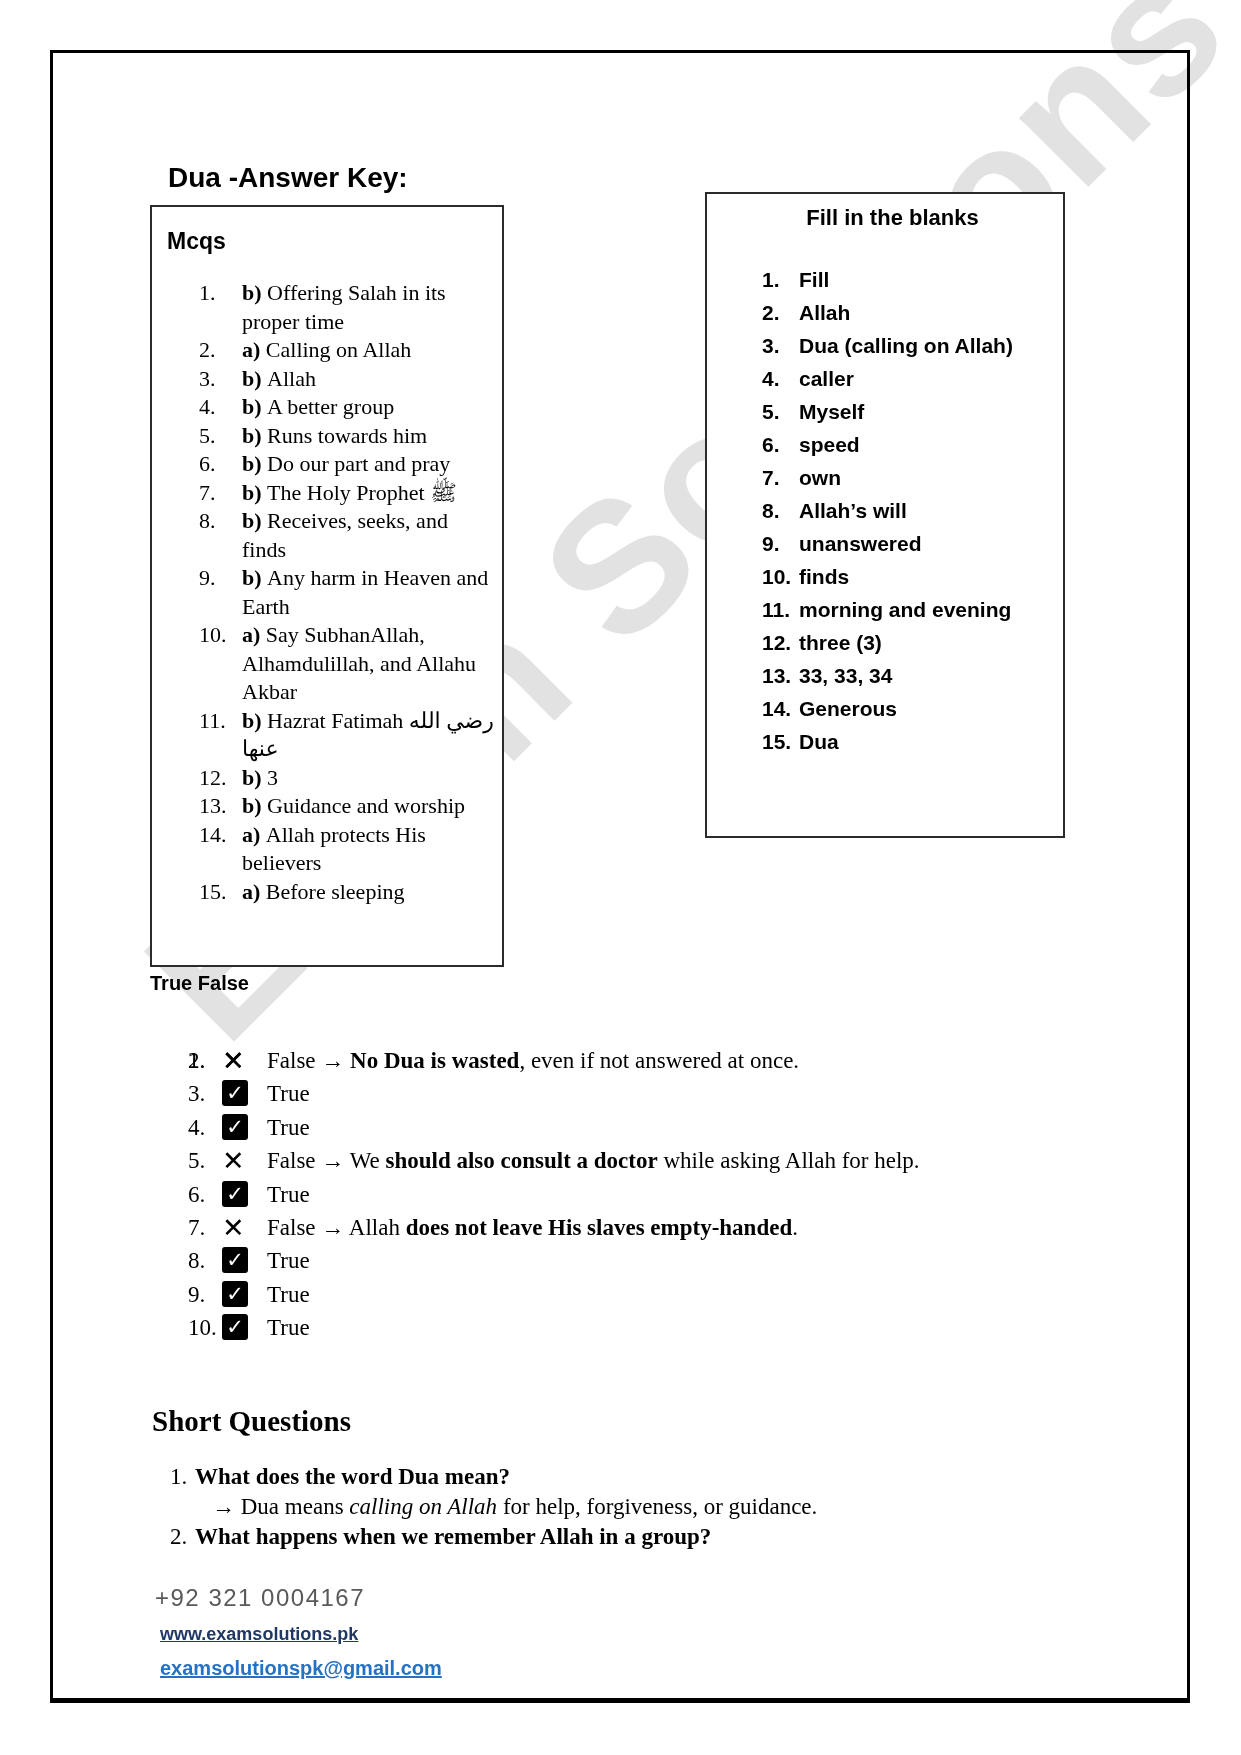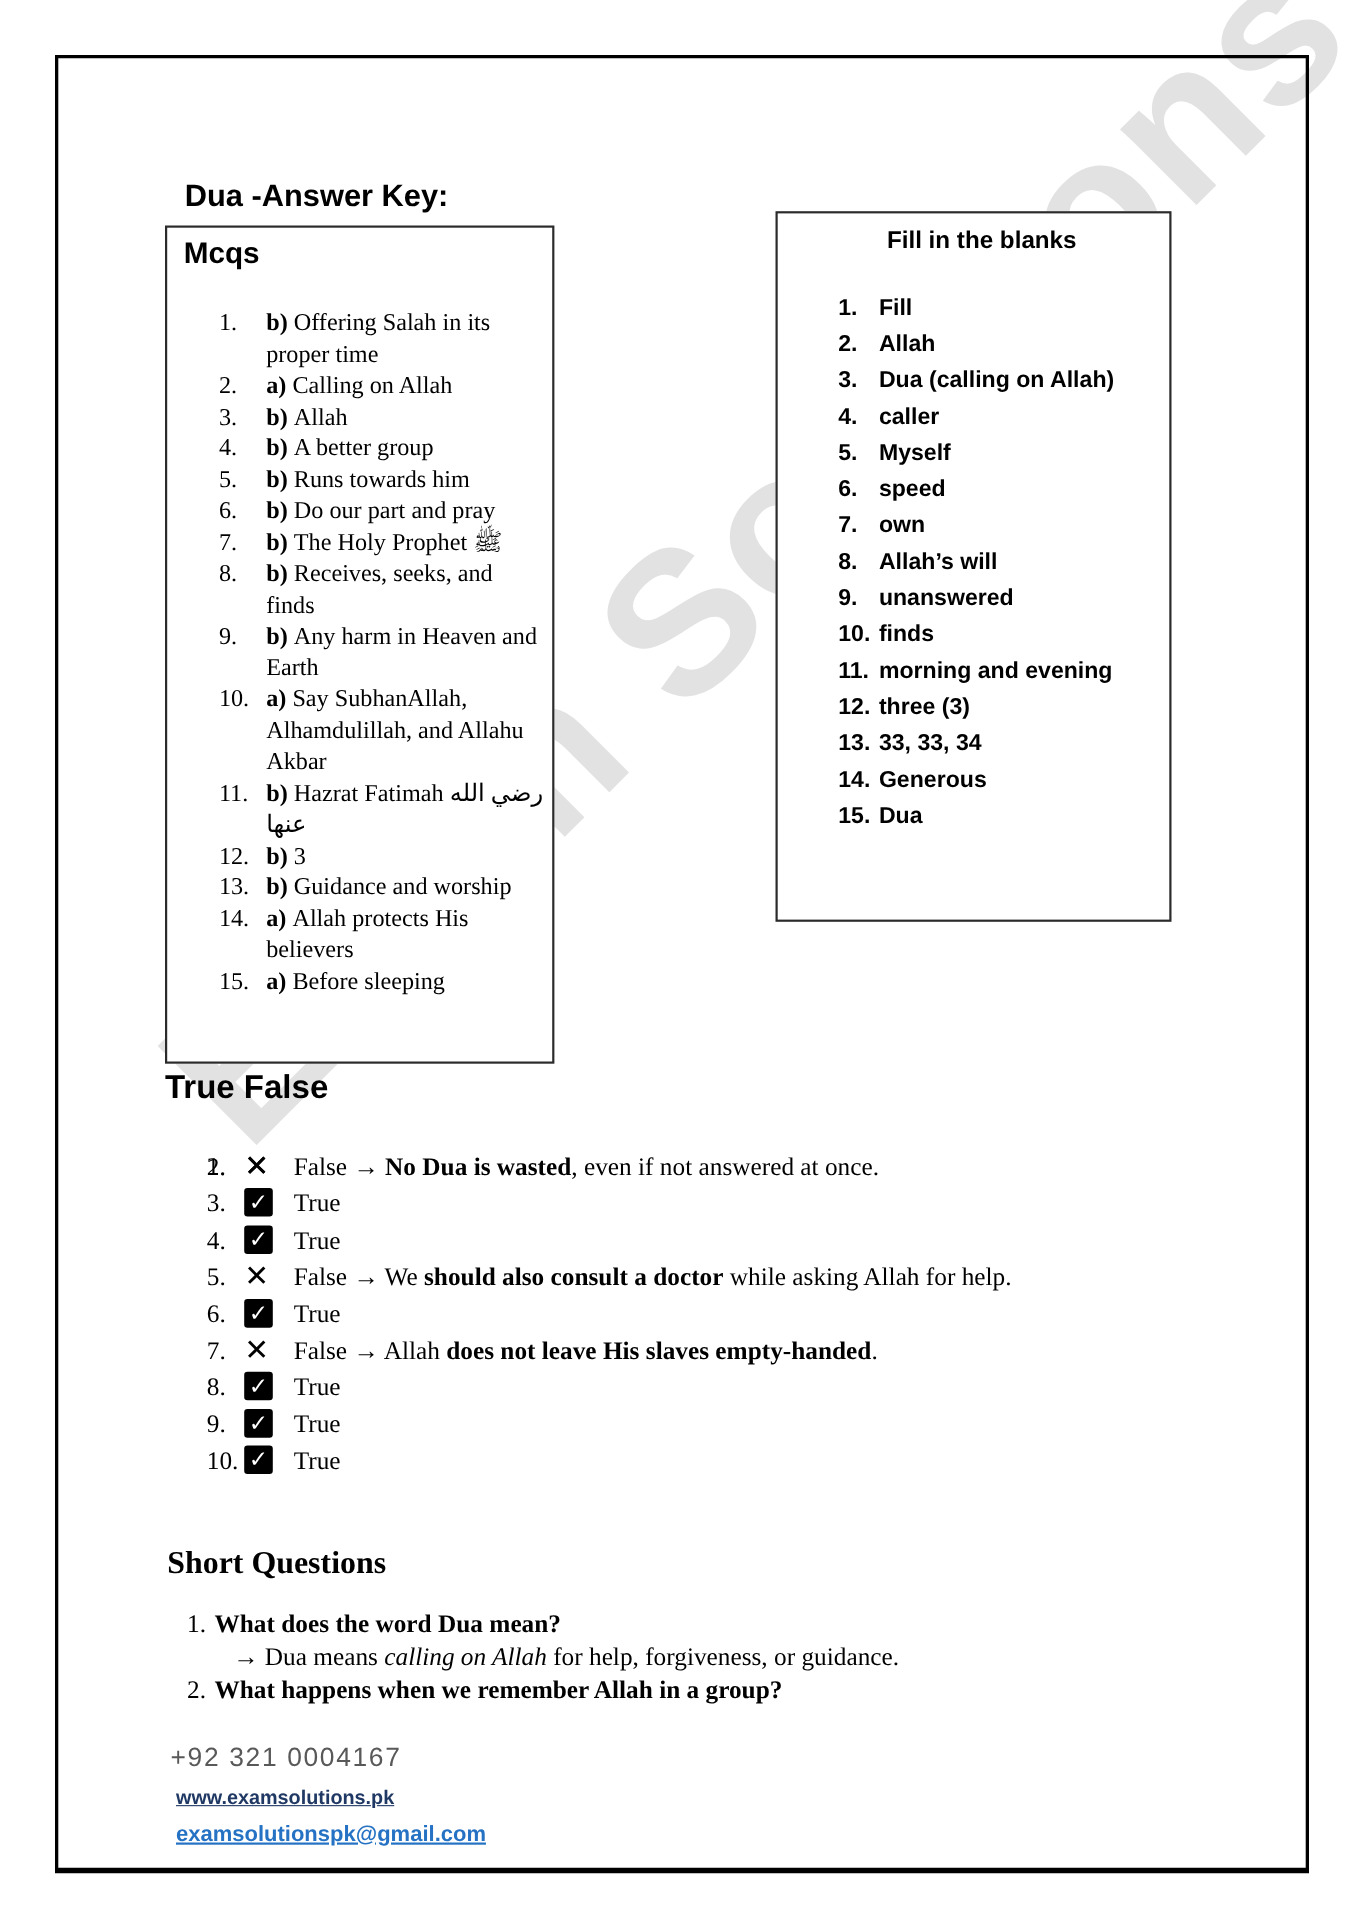--- a/index.html
+++ b/index.html
@@ -18,36 +18,36 @@
     border:3px solid #000;border-bottom-width:5px;z-index:1;
     box-sizing:border-box;background:transparent;pointer-events:none;
   }
   .title{
     position:absolute;left:152px;top:146px;z-index:2;margin:16px;
     font-family:"Liberation Sans", sans-serif;font-weight:bold;font-size:28px;
   }
   .box{position:absolute;z-index:2;background:#fff;border:2px solid #2b2b2b;box-sizing:border-box;}
   .box-h{font-family:"Liberation Sans", sans-serif;font-weight:bold;}
   #mcqsBox{left:150px;top:205px;width:354px;height:762px;}
-  #mcqsBox .box-h{margin:8px 0 0 15px;font-size:27px;}
+  #mcqsBox .box-h{margin:21px 0 0 15px;font-size:23px;}
   ol{list-style:none;margin:0;padding:0;}
   .mcq-list{position:absolute;left:0;top:72px;width:100%;
     font-size:22px;line-height:28.5px;}
   .mcq-list li{position:relative;padding-left:90px;padding-right:6px;}
   .mcq-list .num{position:absolute;left:47px;top:0;}
   .fill-box{left:705px;top:192px;width:360px;height:646px;}
   .fill-box .box-h{margin:11px 0 0 15px;font-size:22px;text-align:center;}
   .fill-list{position:absolute;left:0;top:69px;width:100%;
     font-family:"Liberation Sans", sans-serif;font-weight:bold;
     font-size:21px;line-height:33px;}
   .fill-list li{position:relative;padding-left:92px;}
   .fill-list .num{position:absolute;left:55px;top:0;}
   .tf-h{
     position:absolute;left:150px;top:972px;z-index:2;
-    font-family:"Liberation Sans", sans-serif;font-weight:bold;font-size:30px;
+    font-family:"Liberation Sans", sans-serif;font-weight:bold;font-size:20px;
   }
   .tf-list{position:absolute;left:150px;top:1044px;width:950px;z-index:2;
     font-size:23px;line-height:33.4px;}
   .tf-list li{position:relative;padding-left:117px;}
   .tf-list .num{position:absolute;left:38px;top:0;}
   .tf-list .mark{position:absolute;left:72px;top:0;}
   .xmark{
     display:inline-block;width:30px;font-weight:bold;font-size:27px;
     font-family:"DejaVu Sans", sans-serif;line-height:33px;
   }

